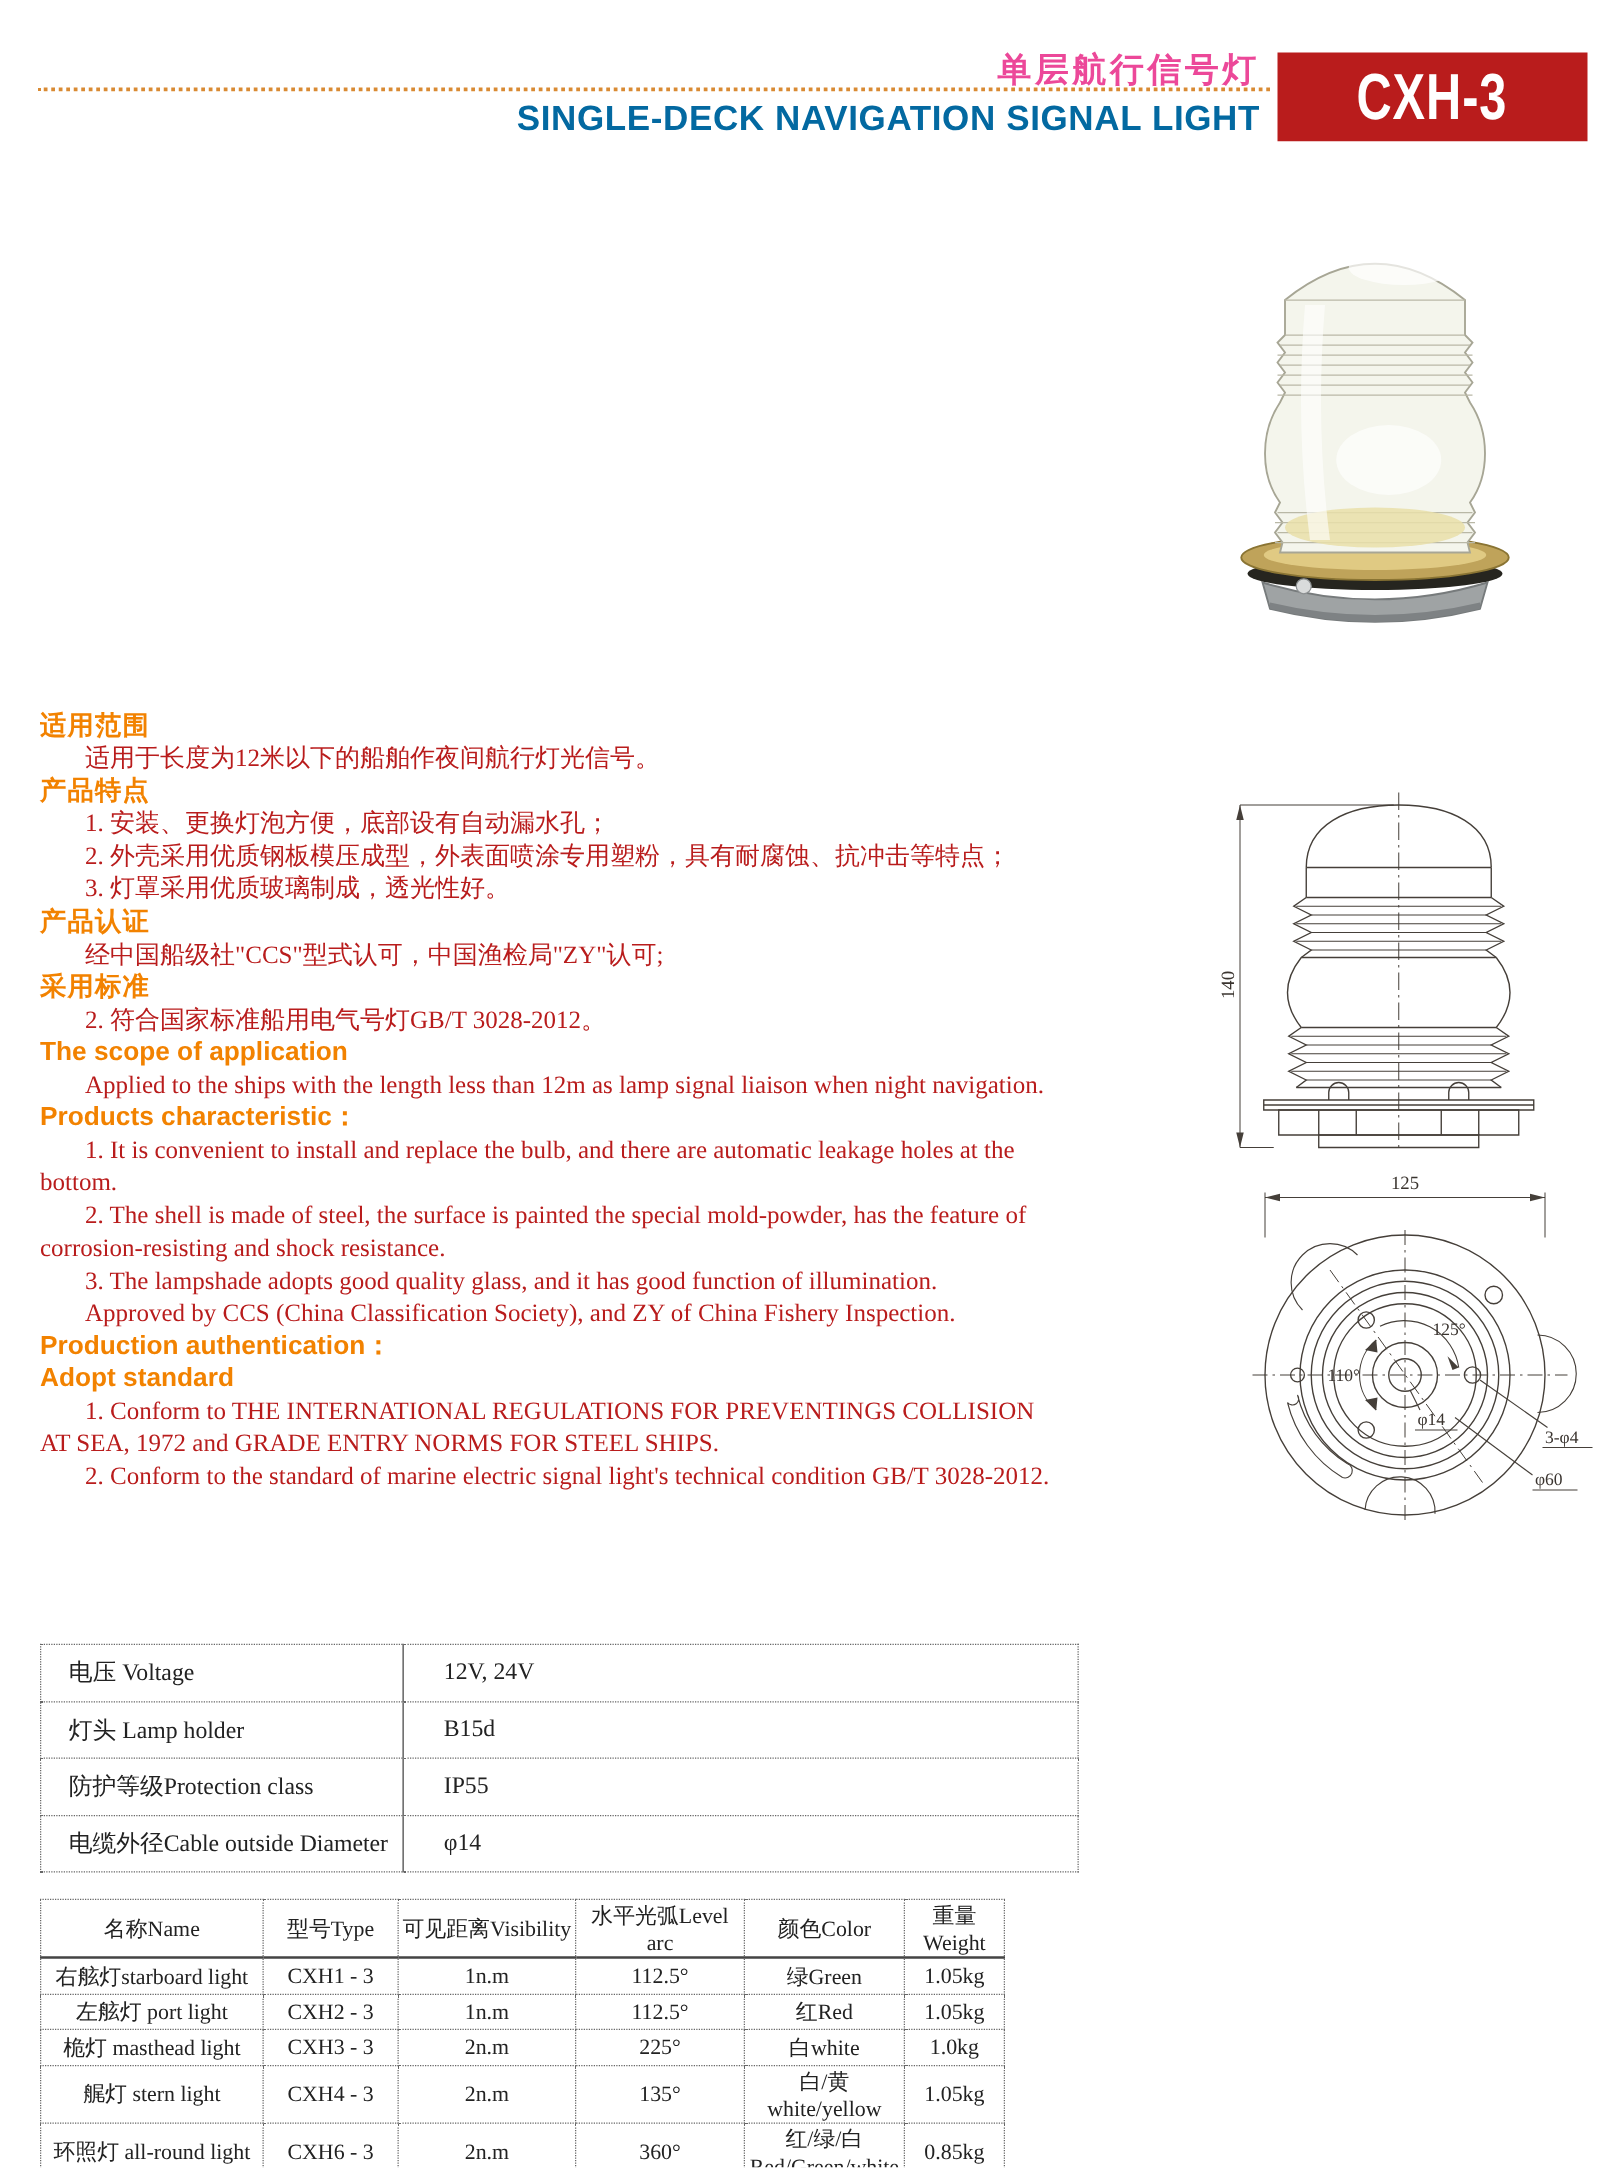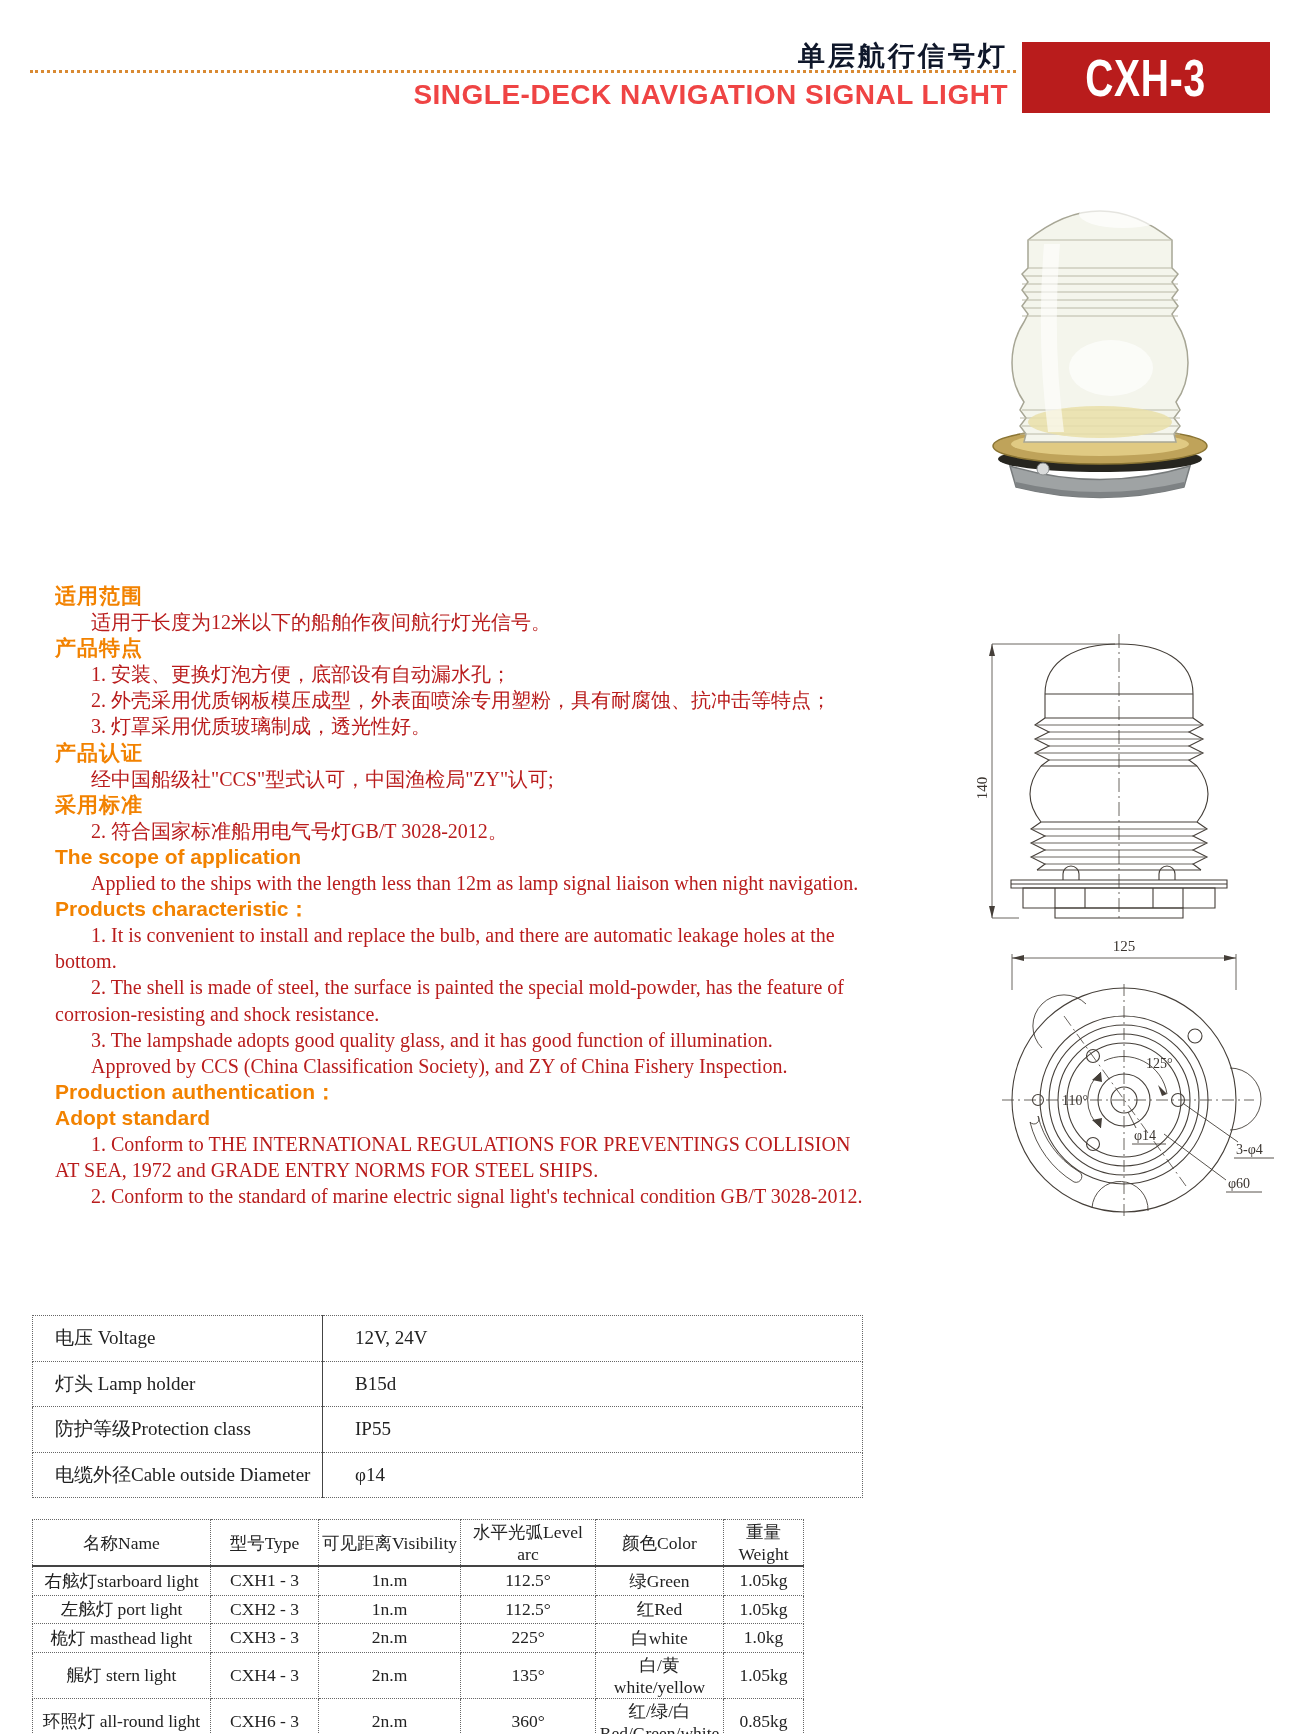--- a/index.html
+++ b/index.html
@@ -1,32 +1,32 @@
 <!DOCTYPE html>
 <html><head>
 <meta charset="utf-8">
 <style>
   html,body { margin:0; padding:0; background:#ffffff; }
   .page { position:relative; width:1298px; height:1734px; background:#ffffff; overflow:hidden;
           font-family:"Liberation Serif", serif; color:#222222; }
 
   
   .title-zh { position:absolute; top:38px; right:290px; font-family:"Liberation Sans",sans-serif;
-              font-weight:bold; font-size:27px; color:#0f172a; letter-spacing:3px; }
+              font-weight:bold; font-size:27px; color:#ec4899; letter-spacing:3px; }
   .dotted-rule { position:absolute; left:30px; top:70px; width:986px; height:0;
                  border-bottom:3px dotted #D98A33; }
   .title-en { position:absolute; top:79px; right:290px; font-family:"Liberation Sans",sans-serif;
-              font-weight:bold; font-size:28px; color:#ef4444; letter-spacing:0.5px; }
+              font-weight:bold; font-size:28px; color:#0369a1; letter-spacing:0.5px; }
   .model-box { position:absolute; left:1022px; top:42px; width:248px; height:71px; background:#b91c1c;
                display:flex; align-items:center; justify-content:center; }
   .model-box span { color:#ffffff; font-family:"Liberation Sans",sans-serif; font-weight:bold;
                     font-size:52px; transform:scaleX(0.75); letter-spacing:1px; }
 
   
-  .content { position:absolute; left:32px; top:583px;margin-left:23px; }
+  .content { position:absolute; left:32px; top:568px; }
   .line { height:26.1px; line-height:26.1px; white-space:nowrap; font-size:20px; color:#b91c1c; }
   .line.ind { padding-left:36px; }
   .line.hzh, .line.hen { font-family:"Liberation Sans",sans-serif; font-weight:bold; color:#F28200; }
   .line.hzh { font-size:21px; letter-spacing:1px; }
   .line.hen { font-size:21px; }
 
   
   table.spec { position:absolute; left:32px; top:1315px; width:831px; height:183px;
                border-collapse:collapse; table-layout:fixed; }
   table.spec td { border:1px dotted #666; font-size:19px; padding:0 0 0 22px; }

